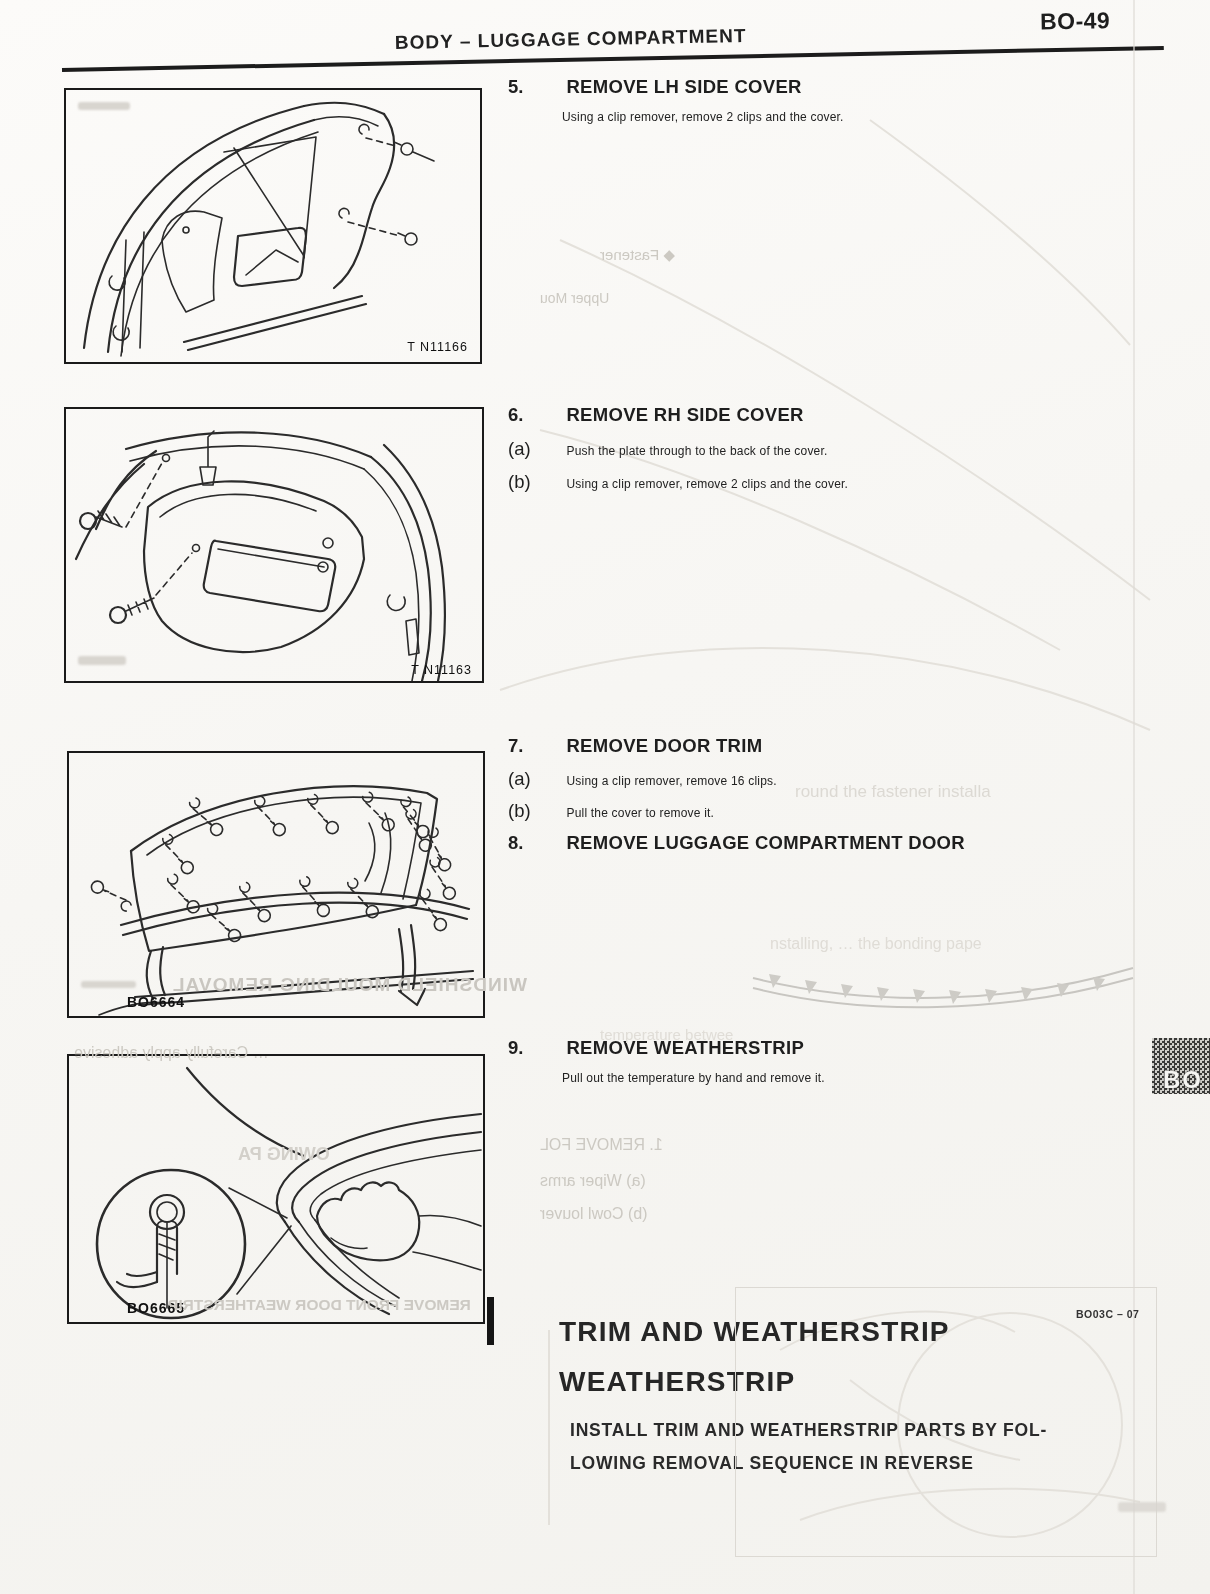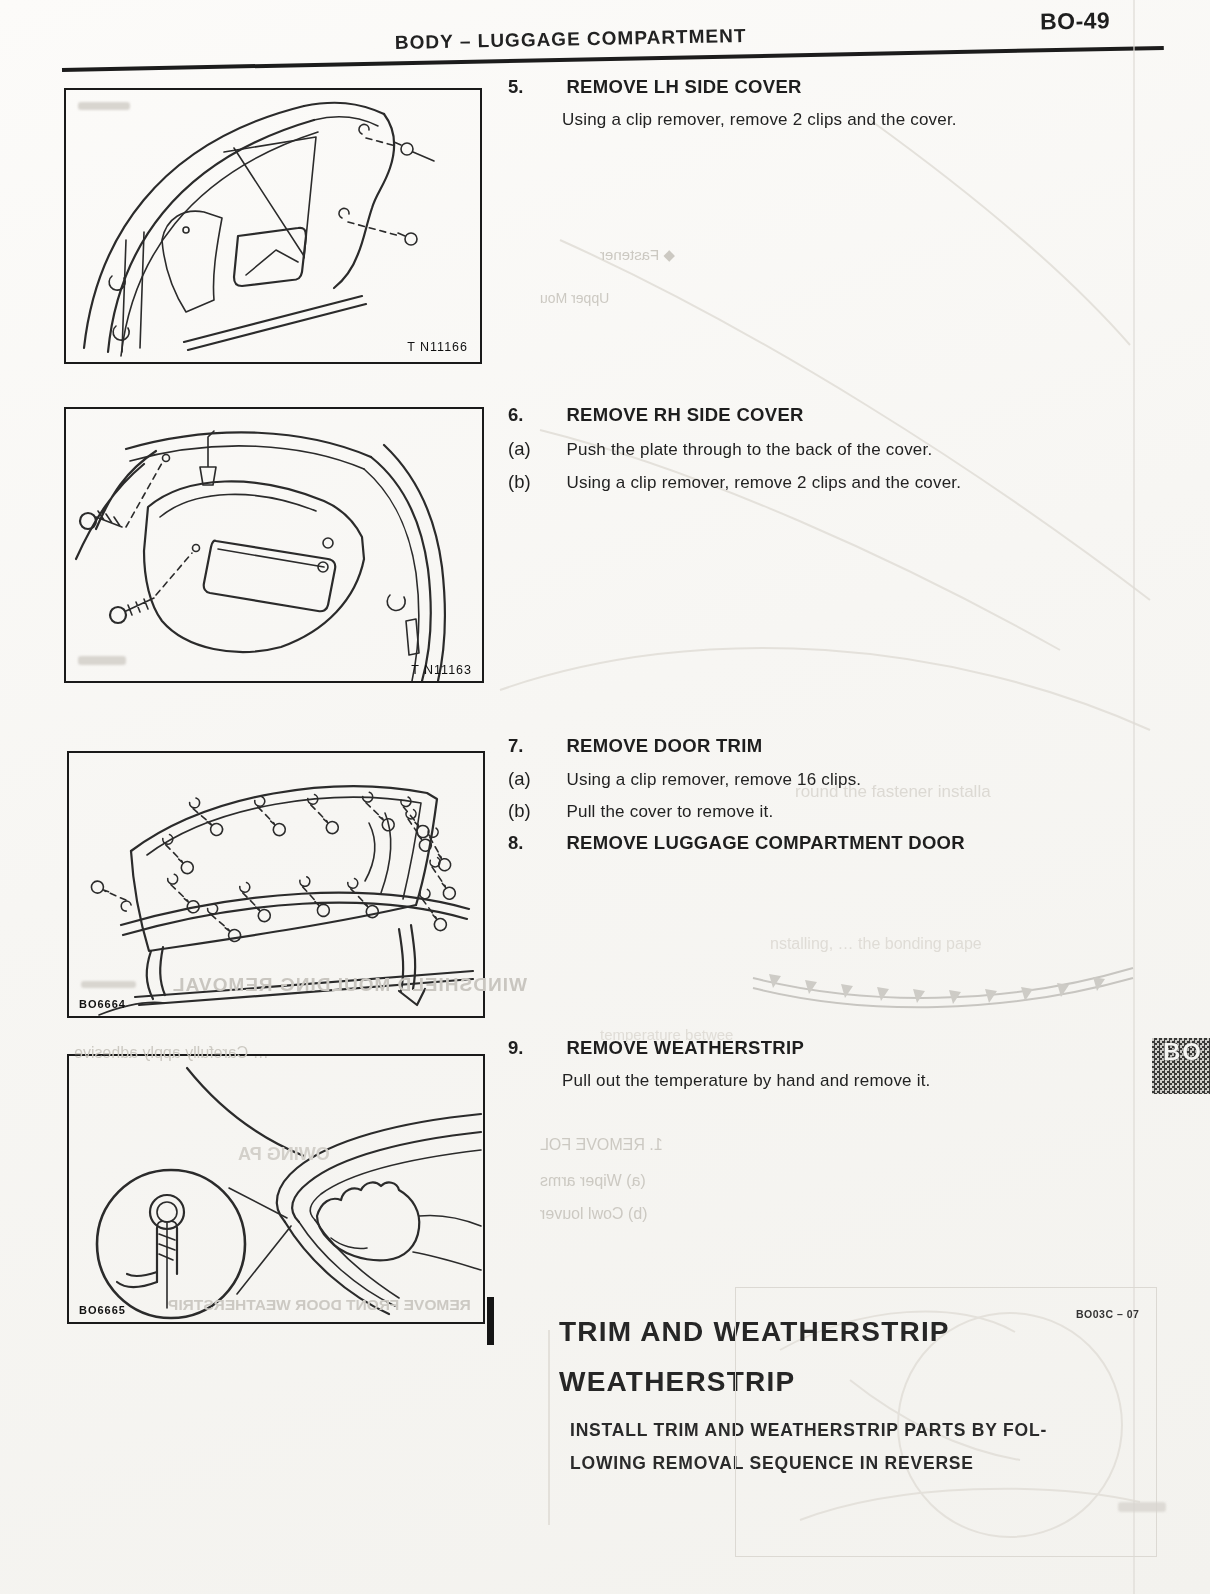--- a/index.html
+++ b/index.html
@@ -6,37 +6,37 @@
   .page{position:relative;width:1210px;height:1594px;margin:0 auto;overflow:hidden;
     background:linear-gradient(160deg,#fcfbf9 0%,#f7f6f3 45%,#f3f2ee 100%);
     font-family:"Liberation Sans",sans-serif;color:#1e1e1e;}
   .abs{position:absolute;}
   .skew{transform:rotate(-1.15deg);transform-origin:left center;}
   .hdr-title{font-size:19px;font-weight:bold;letter-spacing:1px;color:#222;}
   .hdr-page{font-size:23px;font-weight:bold;letter-spacing:.5px;}
   .hdr-rule{height:3.5px;background:#1c1c1c;}
   .figbox{position:absolute;border:2.5px solid #1a1a1a;}
   .figcode{position:absolute;font-size:12.5px;letter-spacing:1px;color:#111;}
-  .figcode.b{font-weight:bold;font-size:11px;}
+  .figcode.b{font-weight:bold;font-size:14px;margin-left:48px;}
   .snum,.slabel{display:inline-block;width:54px;font-size:18.5px;}
   .snum{font-weight:bold;}
   .stitle{font-size:18.5px;font-weight:bold;letter-spacing:.3px;}
-  .stext,.sbody{font-size:17px;letter-spacing:.2px;color:#222;}
+  .stext,.sbody{font-size:12px;letter-spacing:.2px;color:#222;}
   .step,.sitem{position:absolute;white-space:nowrap;}
   .sbody{position:absolute;white-space:nowrap;}
   .inst-h{font-size:28px;font-weight:bold;letter-spacing:1.2px;color:#262626;margin-left:41px;}
   .inst-b{font-size:17.5px;font-weight:bold;letter-spacing:.8px;color:#2a2a2a;}
   .inst-code{font-size:10.5px;font-weight:bold;color:#333;letter-spacing:.5px;}
   .ghost{position:absolute;color:#ccc9c2;white-space:nowrap;filter:blur(.4px);}
   .mirror{transform:scaleX(-1);}
   .gbold{font-weight:bold;}
   .smudge{position:absolute;background:#d8d5cf;border-radius:3px;filter:blur(1.2px);}
   .edgetab{position:absolute;left:1152px;top:1038px;width:58px;height:56px;overflow:hidden;
     background:repeating-conic-gradient(#3a3a38 0% 25%,#cfcec9 25% 50%) 0 0/5px 5px;
-    display:flex;align-items:flex-start;}
+    display:flex;align-items:flex-end;}
   .edgetab span{color:#f5f5f2;font-weight:bold;font-size:24px;letter-spacing:2px;padding-left:11px;
     text-shadow:0 0 2px #222;}
   svg{display:block;}
   .ln{stroke:#2b2b2b;stroke-width:2.2;fill:none;stroke-linecap:round;stroke-linejoin:round;}
   .thin{stroke-width:1.6;}
   .dash{stroke-dasharray:6 5;}
   .glight{stroke:#e4e1db;stroke-width:2;fill:none;}
   .vline{position:absolute;background:#dedbd5;}
 </style>
 </head>

